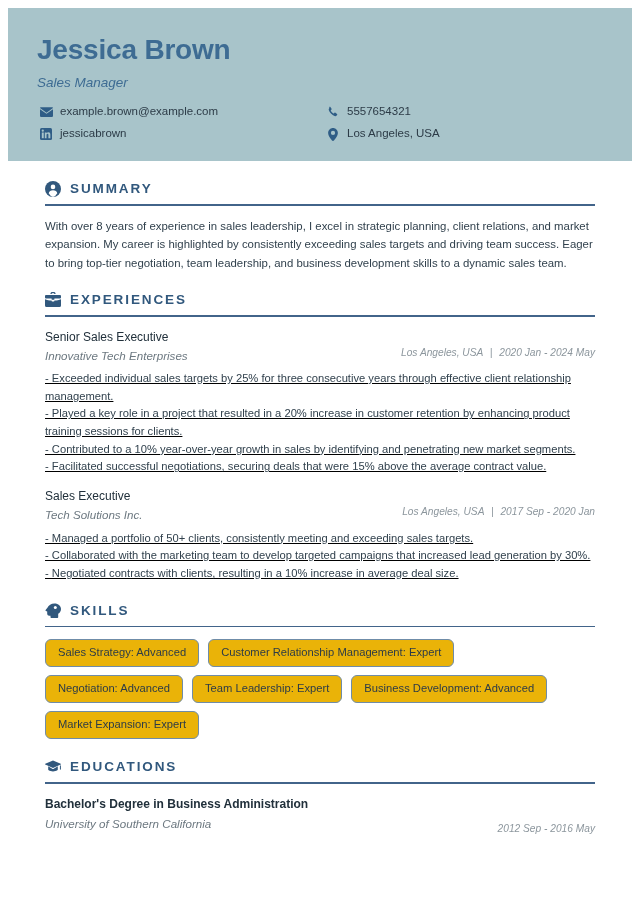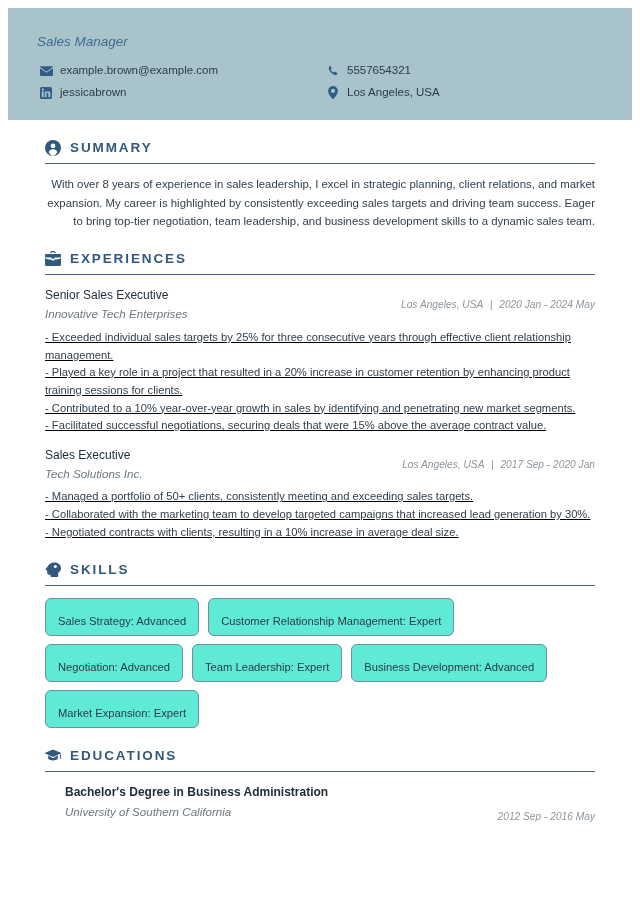--- a/index.html
+++ b/index.html
@@ -112,21 +112,21 @@
     height: 1.6px;
     background: #42648a;
     margin-top: 7px;
   }
 
   .summary-text {
     font-size: 11.4px;
     color: #31414d;
     line-height: 1.62;
     margin-top: 11px;
-    text-align: right;
+    text-align: left;
   }
 
   
   .exp-item { margin-top: 13px; }
   .exp-row {
     display: flex;
     align-items: baseline;
     justify-content: space-between;
     gap: 14px;
   }
@@ -144,50 +144,50 @@
     margin-top: 4px;
   }
   .exp-meta {
     font-size: 10.2px;
     font-style: italic;
     color: #8c969d;
     white-space: nowrap;
     text-align: right;
     line-height: 1.25;
     position: relative;
-    top: 9px;
+    top: 15px;
   }
   .exp-meta .sep { padding: 0 4px; }
   .bullets { margin-top: 7px; text-decoration: underline; }
   .bullet {
     font-size: 11.2px;
     color: #31414d;
     line-height: 1.58;
   }
 
   
   .chips {
     display: flex;
     flex-wrap: wrap;
     gap: 8px 9px;
     margin-top: 12px;
   }
   .chip {
     border: 1px solid #6f8ca8;
     border-radius: 6px;
-    padding: 16px 12px 7px 12px;
+    padding: 6px 12px 7px 12px;
     font-size: 11.2px;
     color: #2c3b47;
     line-height: 1.15;
-    background: #5eead4;
+    background: #eab308;
     white-space: nowrap;
   }
 
   
-  .edu-item { margin-top: 13px; margin-left: 20px; }
+  .edu-item { margin-top: 13px; }
   .edu-title {
     font-size: 12px;
     font-weight: bold;
     color: #21303b;
     line-height: 1.25;
   }
   .edu-org {
     font-size: 11.6px;
     font-style: italic;
     color: #6c7880;
@@ -204,20 +204,21 @@
     position: relative;
     top: 24px;
   }
 </style>
 </head>
 <body>
 
 <div class="page">
 
   <div class="banner">
+    <div class="name">Jessica Brown</div>
     <div class="role">Sales Manager</div>
 
     <div class="contact-grid">
       <div class="contact-col">
 
         <div class="contact-item">
           <span class="contact-icon">
             <svg width="13" height="10" viewBox="0 0 16 12" fill="currentColor">
               <path d="M1 0h14a1 1 0 0 1 1 1L8 7 0 1a1 1 0 0 1 1-1z"></path>
               <path d="M0 2.6l8 5.6 8-5.6V11a1 1 0 0 1-1 1H1a1 1 0 0 1-1-1V2.6z"></path>

